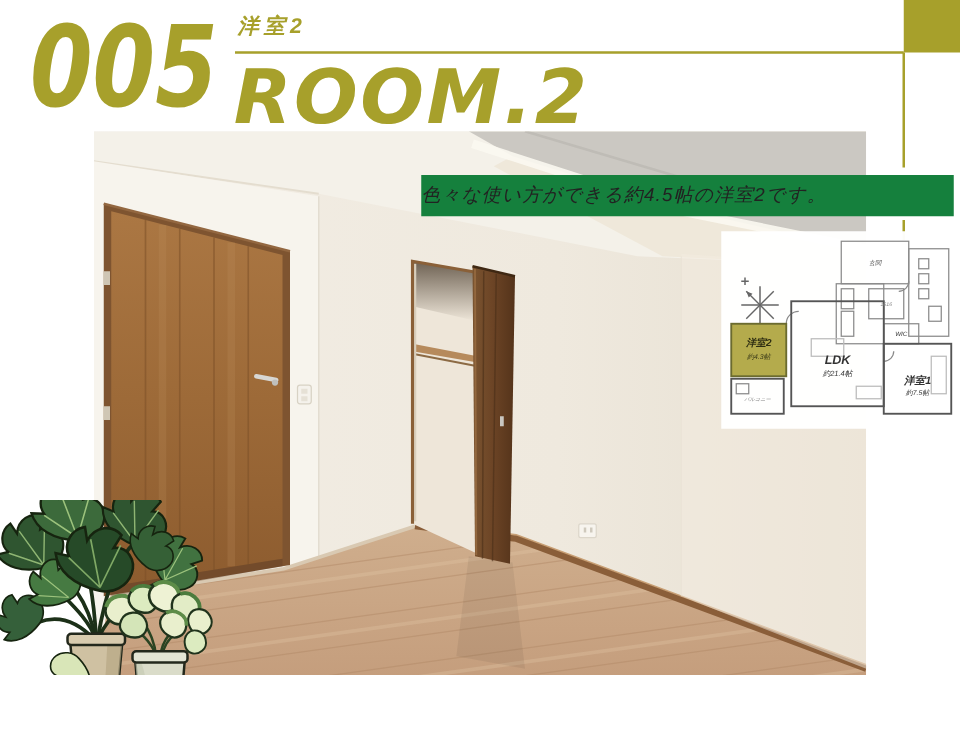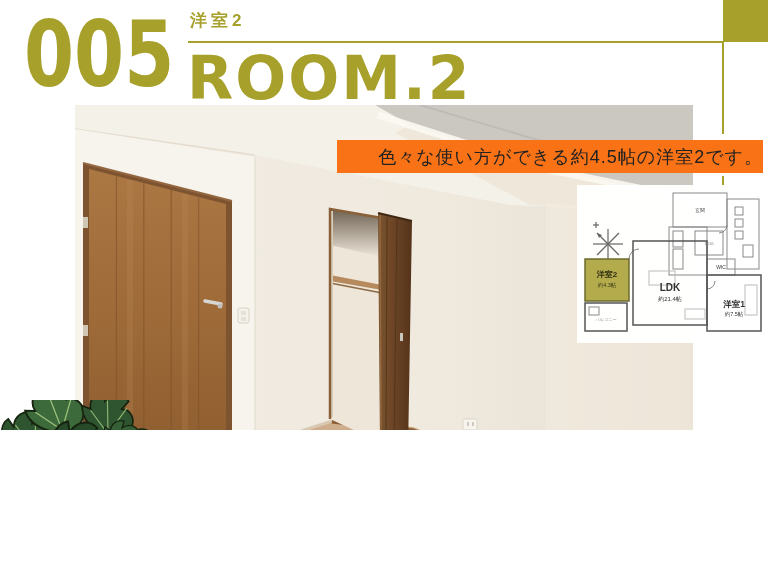--- a/index.html
+++ b/index.html
@@ -1,40 +1,40 @@
 <!DOCTYPE html>
 <html><head>
 <meta charset="utf-8">
 <style>
   html,body{margin:0;padding:0;background:#fff;}
-  .page{position:relative;width:768px;height:430px;background:#ffffff;overflow:hidden;
-        font-family:"Liberation Sans",sans-serif;}
+  .page{position:relative;width:768px;height:540px;background:#ffffff;overflow:hidden;
+        font-family:"Liberation Sans",sans-serif;font-style:italic;}
 
   
   .hdr-num{position:absolute;left:24px;top:10px;font-family:"DejaVu Sans",sans-serif;
            font-weight:800;font-size:90px;line-height:1;color:#a7a02b;letter-spacing:0;
            transform:scaleX(.8);transform-origin:0 0;}
   .hdr-jp{position:absolute;left:190px;top:9px;font-size:17px;font-weight:700;
           letter-spacing:4px;color:#a7a02b;}
   .hdr-rule{position:absolute;left:188px;top:41px;width:535px;height:2px;background:#a7a02b;}
   .hdr-title{position:absolute;left:187px;top:48px;font-family:"DejaVu Sans",sans-serif;
              font-weight:800;font-size:60px;line-height:1;letter-spacing:2px;color:#a7a02b;}
   .hdr-square{position:absolute;left:723px;top:0;width:45px;height:42px;background:#a7a02b;}
   .vline{position:absolute;left:722px;width:2px;background:#a7a02b;}
   .vline1{top:42px;height:92px;}
   .vline2{top:176px;height:16px;}
 
   
   .photo{position:absolute;left:75px;top:105px;width:618px;height:458px;overflow:hidden;z-index:1;}
   .photo svg{display:block;}
 
   
-  .caption{position:absolute;left:337px;top:140px;width:426px;height:33px;background:#f97316;
-           display:flex;align-items:center;justify-content:flex-end;z-index:3;
-           font-size:18px;letter-spacing:1px;color:#222;white-space:nowrap;}
+  .caption{position:absolute;left:337px;top:140px;width:426px;height:33px;background:#15803d;
+           display:flex;align-items:center;justify-content:flex-start;z-index:3;
+           font-size:15px;letter-spacing:1px;color:#222;white-space:nowrap;}
 
   
   .plan{position:absolute;left:577px;top:185px;width:191px;height:158px;
         background:rgba(255,255,255,.97);z-index:2;}
   .plan svg text{font-family:"Liberation Sans",sans-serif;}
 
   
   .plant{position:absolute;left:0;top:400px;width:178px;height:182px;z-index:4;}
 </style>
 </head>

